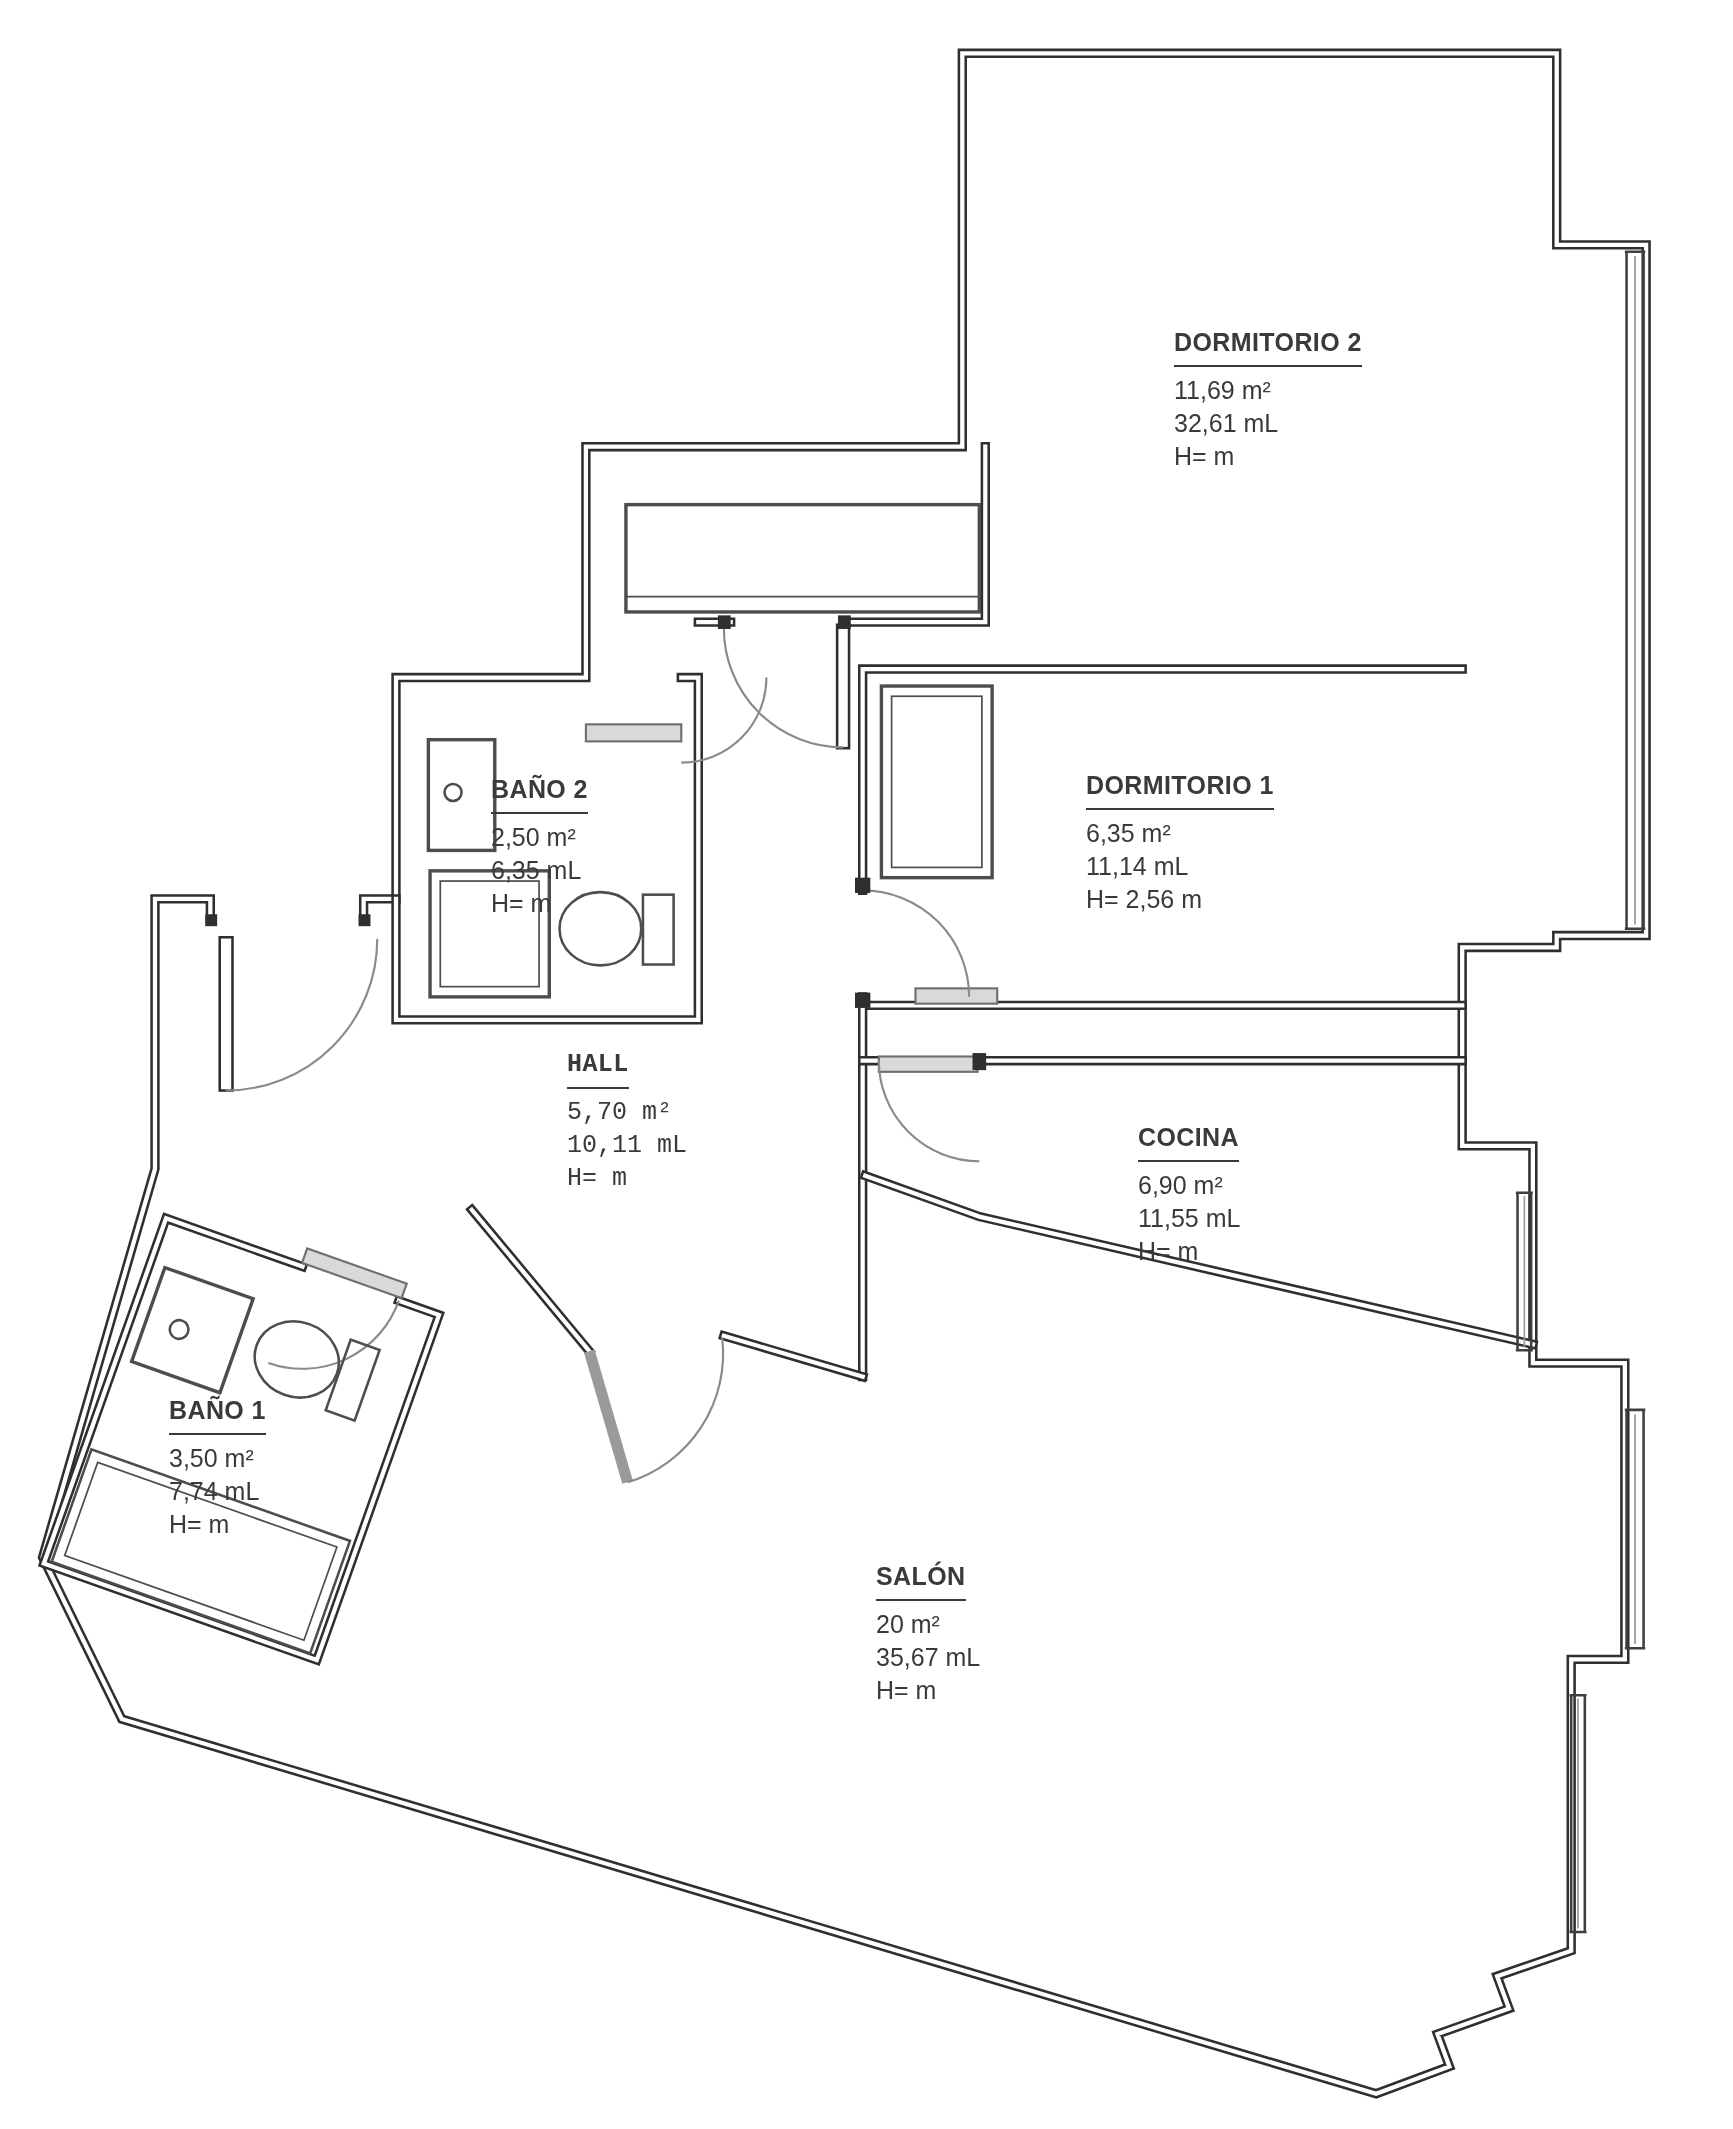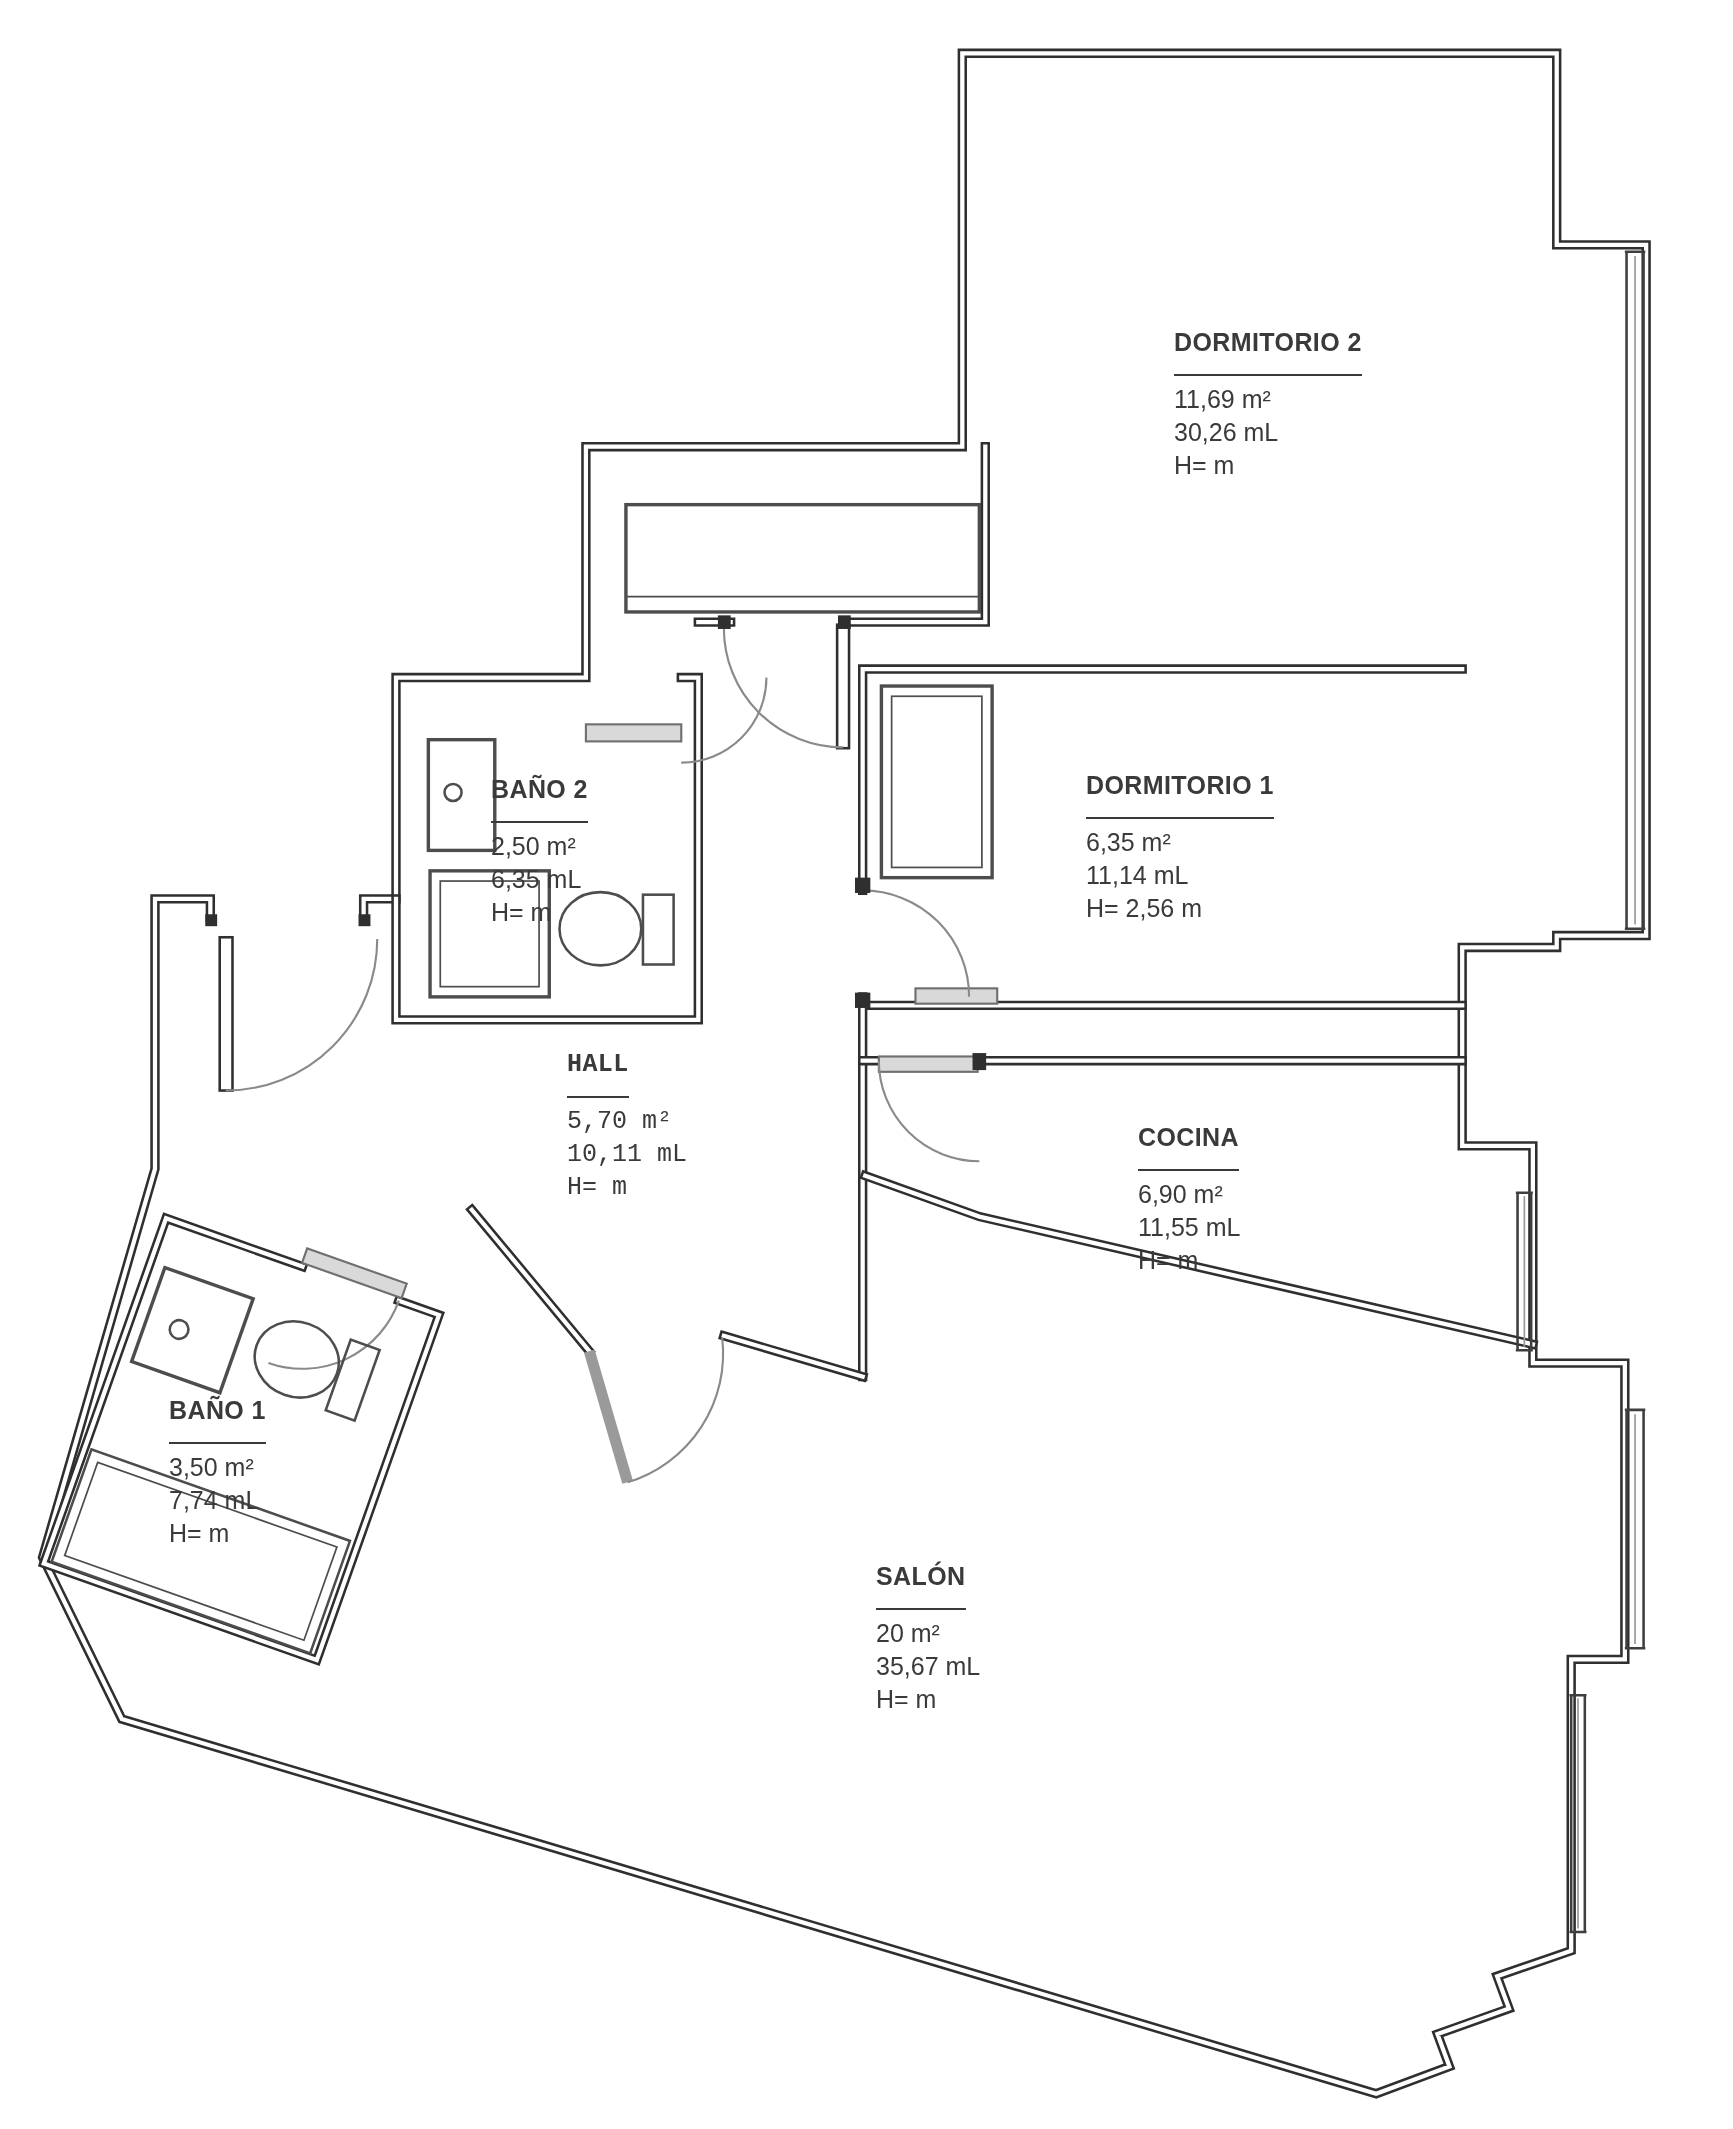--- a/index.html
+++ b/index.html
@@ -1,20 +1,20 @@
 <!DOCTYPE html>
 <html style="font-size:13.6px"><head>
 <meta charset="utf-8">
 <style>
   html,body{margin:0;padding:0;background:#ffffff;}
   body{width:1733px;height:2130px;position:relative;font-family:"Liberation Sans",sans-serif;}
   #plan-wrap{position:absolute;inset:0;background:#ffffff;}
   svg{position:absolute;left:0;top:0;}
   .room-label{position:absolute;color:#3a3a3a;font-size:25px;line-height:33px;white-space:nowrap;}
-  .room-label .title{display:inline-block;font-weight:600;letter-spacing:0.4px;border-bottom:2.6px solid #3a3a3a;padding-bottom:15px;margin-bottom:6.8px;}
+  .room-label .title{display:inline-block;font-weight:600;letter-spacing:0.4px;border-bottom:2.6px solid #3a3a3a;padding-bottom:6px;margin-bottom:6.8px;}
   .room-label .metric{display:block;}
 </style>
 </head>
 <body>
 
 <div id="plan-wrap">
 
 <svg width="1733" height="2130" viewBox="0 0 2035 2500">
 
   <g fill="none" stroke-linejoin="miter" stroke-linecap="square">
@@ -162,21 +162,21 @@
     <rect x="1004" y="1165" width="18" height="18"></rect>
     <rect x="1142" y="1236" width="16" height="20"></rect>
     <rect x="843" y="722" width="15" height="16"></rect>
     <rect x="984" y="722" width="15" height="16"></rect>
   </g>
 </svg>
 
   <div class="room-label" style="left:1174px;top:326px;">
     <span class="title">DORMITORIO 2</span>
     <span class="metric">11,69 m²</span>
-    <span class="metric">30,26 mL</span>
+    <span class="metric">32,61 mL</span>
     <span class="metric">H=  m</span>
   </div>
 
   <div class="room-label" style="left:1086px;top:769px;">
     <span class="title">DORMITORIO 1</span>
     <span class="metric">6,35 m²</span>
     <span class="metric">11,14 mL</span>
     <span class="metric">H=  2,56 m</span>
   </div>
 

